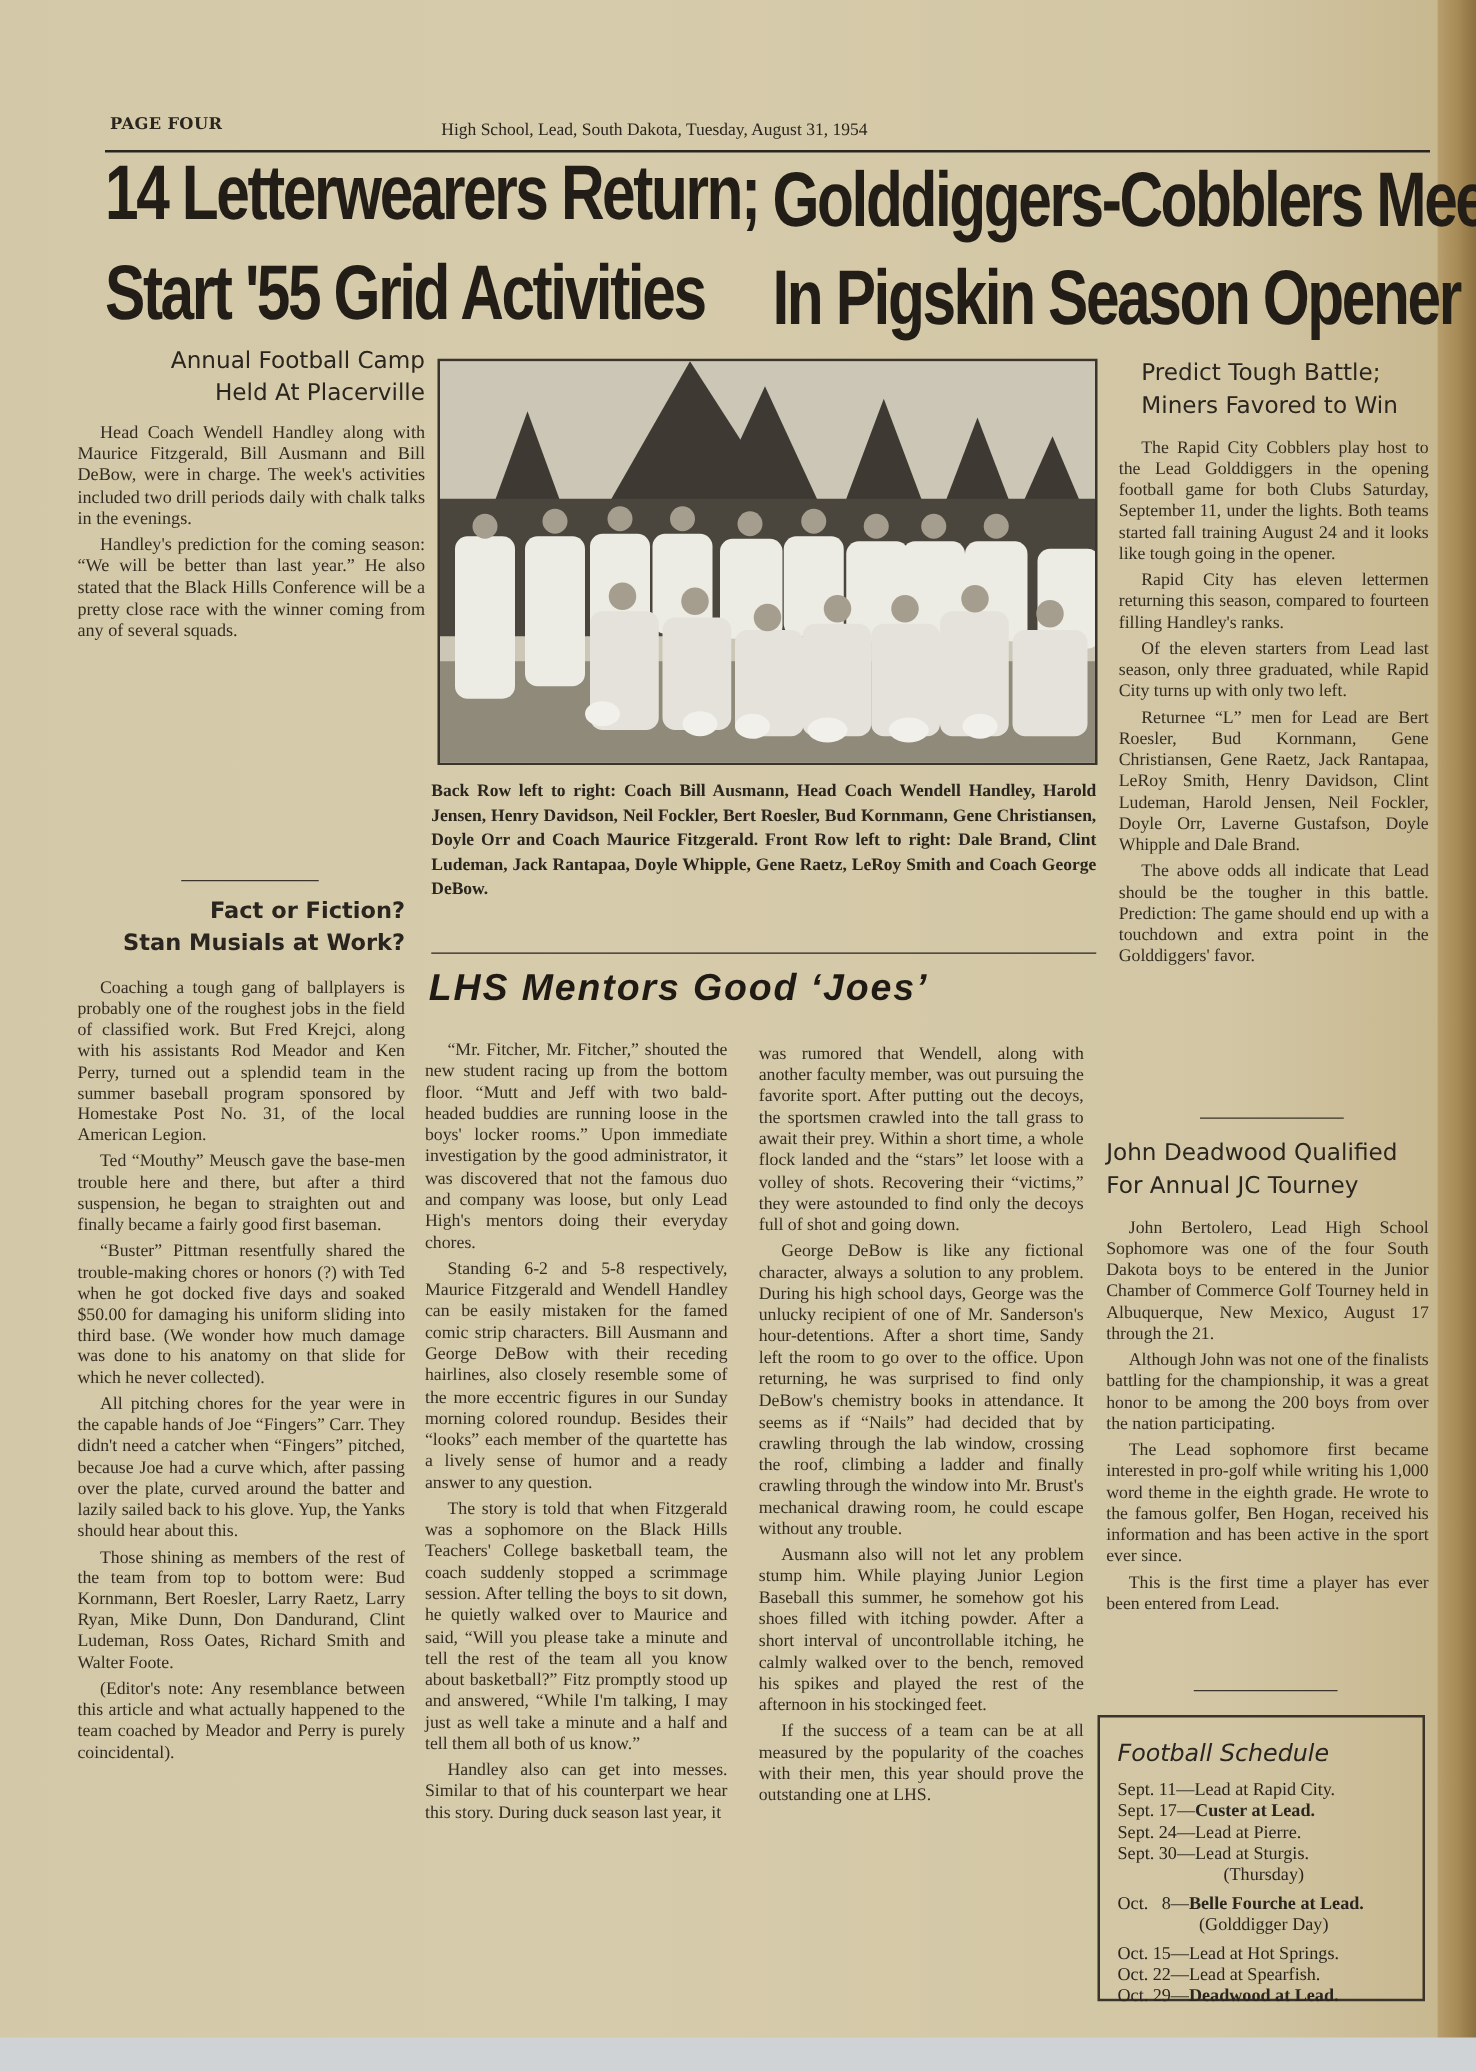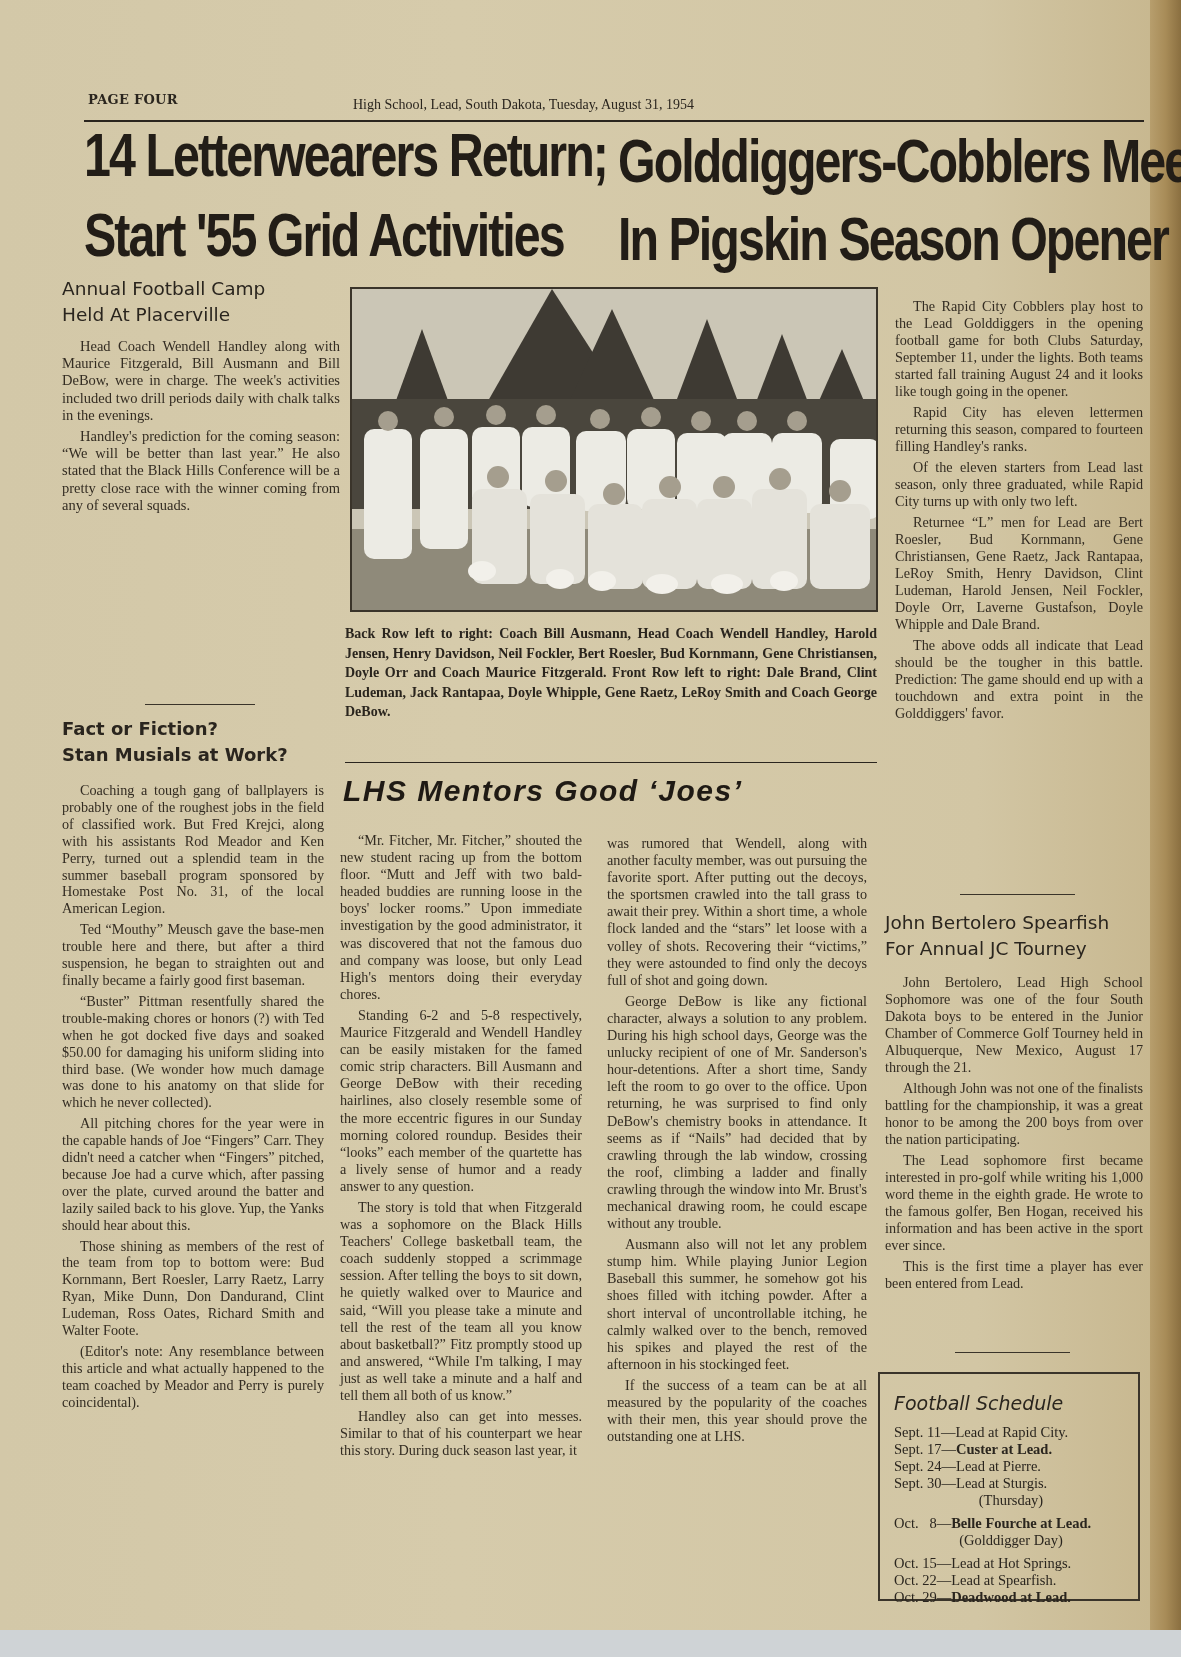--- a/index.html
+++ b/index.html
@@ -25,21 +25,21 @@
   .folio { font-family: "DejaVu Serif", serif; font-weight: bold; font-size: 13px; letter-spacing: 0.3px; }
   .dateline { font-family: "Liberation Serif", serif; font-size: 14px; }
   .rule { position: absolute; background: #2a251e; }
   .headline {
     font-family: "Liberation Sans", sans-serif; font-weight: bold; color: #221d17;
     font-size: 62px; line-height: 66px; letter-spacing: -2.5px;
     transform: scaleX(0.78); transform-origin: left top; white-space: nowrap;
   }
   .deck {
     font-family: "DejaVu Sans", sans-serif; font-size: 18.5px; line-height: 26px;
-    color: #2a251e; text-align: left; font-weight: normal;
+    color: #2a251e; text-align: right; font-weight: normal;
   }
   .deck.bold { font-weight: bold; font-size: 18px; }
   .body {
     font-family: "Liberation Serif", serif; font-size: 14.5px; line-height: 17.2px;
     text-align: justify; color: #332c22; -webkit-hyphens: manual; hyphens: manual;
   }
   .body p { margin: 0 0 4px 0; text-indent: 18px; }
   .caption {
     font-family: "Liberation Serif", serif; font-weight: bold; font-size: 14px; line-height: 19.5px;
     text-align: justify; color: #2a251e;
@@ -192,34 +192,38 @@
 </div>
 
 <div class="col body" style="left:607px; top:835px; width:260px; font-size:14.2px; line-height:17.1px;">
   <p style="text-indent:0">was rumored that Wendell, along with another faculty member, was out pursuing the favorite sport. After putting out the decoys, the sportsmen crawled into the tall grass to await their prey. Within a short time, a whole flock landed and the “stars” let loose with a volley of shots. Recovering their “victims,” they were astounded to find only the decoys full of shot and going down.</p>
   <p>George DeBow is like any fictional character, always a solution to any problem. During his high school days, George was the unlucky recipient of one of Mr. Sanderson's hour-detentions. After a short time, Sandy left the room to go over to the office. Upon returning, he was surprised to find only DeBow's chemistry books in attendance. It seems as if “Nails” had decided that by crawling through the lab window, crossing the roof, climbing a ladder and finally crawling through the window into Mr. Brust's mechanical drawing room, he could escape without any trouble.</p>
   <p>Ausmann also will not let any problem stump him. While playing Junior Legion Baseball this summer, he somehow got his shoes filled with itching powder. After a short interval of uncontrollable itching, he calmly walked over to the bench, removed his spikes and played the rest of the afternoon in his stockinged feet.</p>
   <p>If the success of a team can be at all measured by the popularity of the coaches with their men, this year should prove the outstanding one at LHS.</p>
 </div>
 
 <div class="col" style="left:895px; top:286px; width:248px;">
+  <div class="deck" style="text-align:left; padding-left:18px;">
+    <div>Predict Tough Battle;</div>
+    <div>Miners Favored to Win</div>
+  </div>
   <div class="body" style="margin-top:12px; font-size:14.2px; line-height:17px;">
     <p>The Rapid City Cobblers play host to the Lead Golddiggers in the opening football game for both Clubs Saturday, September 11, under the lights. Both teams started fall training August 24 and it looks like tough going in the opener.</p>
     <p>Rapid City has eleven lettermen returning this season, compared to fourteen filling Handley's ranks.</p>
     <p>Of the eleven starters from Lead last season, only three graduated, while Rapid City turns up with only two left.</p>
     <p>Returnee “L” men for Lead are Bert Roesler, Bud Kornmann, Gene Christiansen, Gene Raetz, Jack Rantapaa, LeRoy Smith, Henry Davidson, Clint Ludeman, Harold Jensen, Neil Fockler, Doyle Orr, Laverne Gustafson, Doyle Whipple and Dale Brand.</p>
     <p>The above odds all indicate that Lead should be the tougher in this battle. Prediction: The game should end up with a touchdown and extra point in the Golddiggers' favor.</p>
   </div>
 </div>
 
 <div class="short-rule" style="left:960px; top:894px; width:115px;"></div>
 
 <div class="col" style="left:885px; top:910px; width:258px;">
   <div class="deck" style="text-align:left;">
-    <div>John Bertolero Spearfish</div>
+    <div>John Deadwood Qualified</div>
     <div>For Annual JC Tourney</div>
   </div>
   <div class="body" style="margin-top:12px; font-size:14.2px; line-height:17px;">
     <p>John Bertolero, Lead High School Sophomore was one of the four South Dakota boys to be entered in the Junior Chamber of Commerce Golf Tourney held in Albuquerque, New Mexico, August 17 through the 21.</p>
     <p>Although John was not one of the finalists battling for the championship, it was a great honor to be among the 200 boys from over the nation participating.</p>
     <p>The Lead sophomore first became interested in pro-golf while writing his 1,000 word theme in the eighth grade. He wrote to the famous golfer, Ben Hogan, received his information and has been active in the sport ever since.</p>
     <p>This is the first time a player has ever been entered from Lead.</p>
   </div>
 </div>
 

